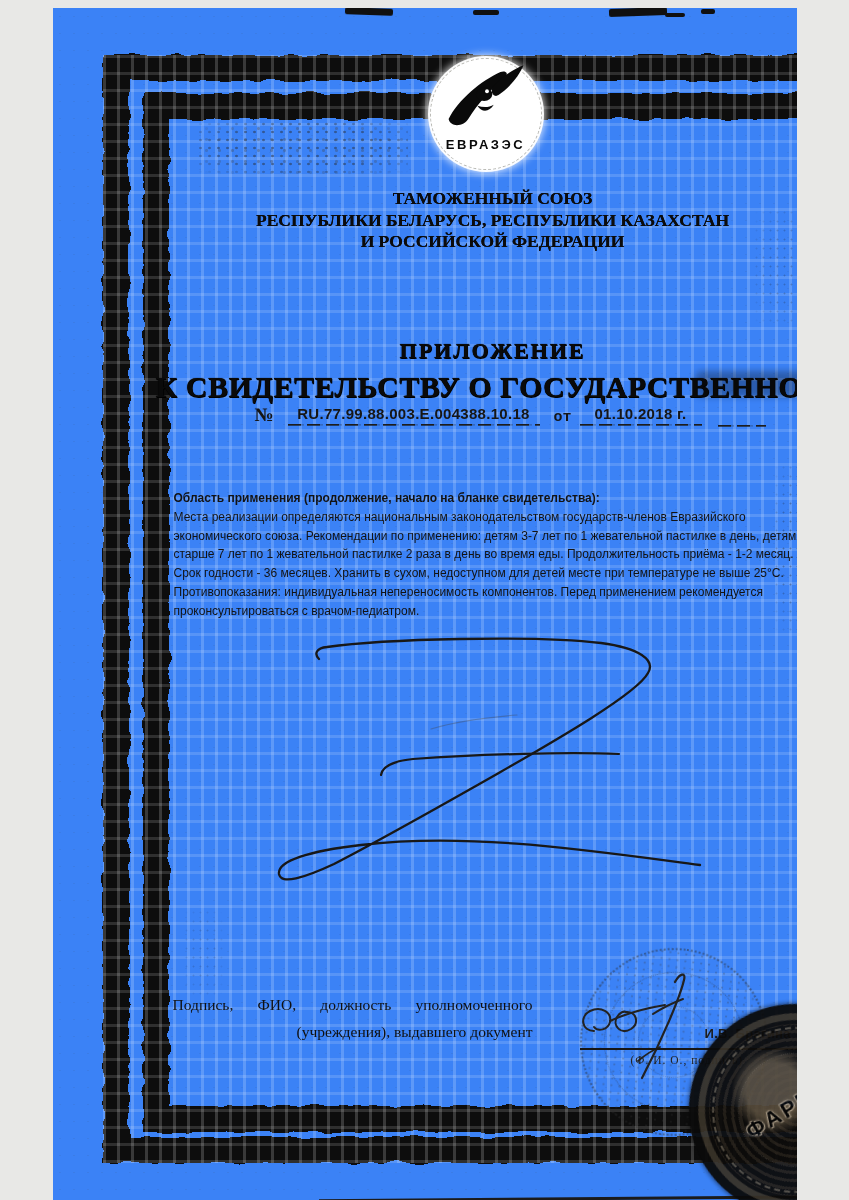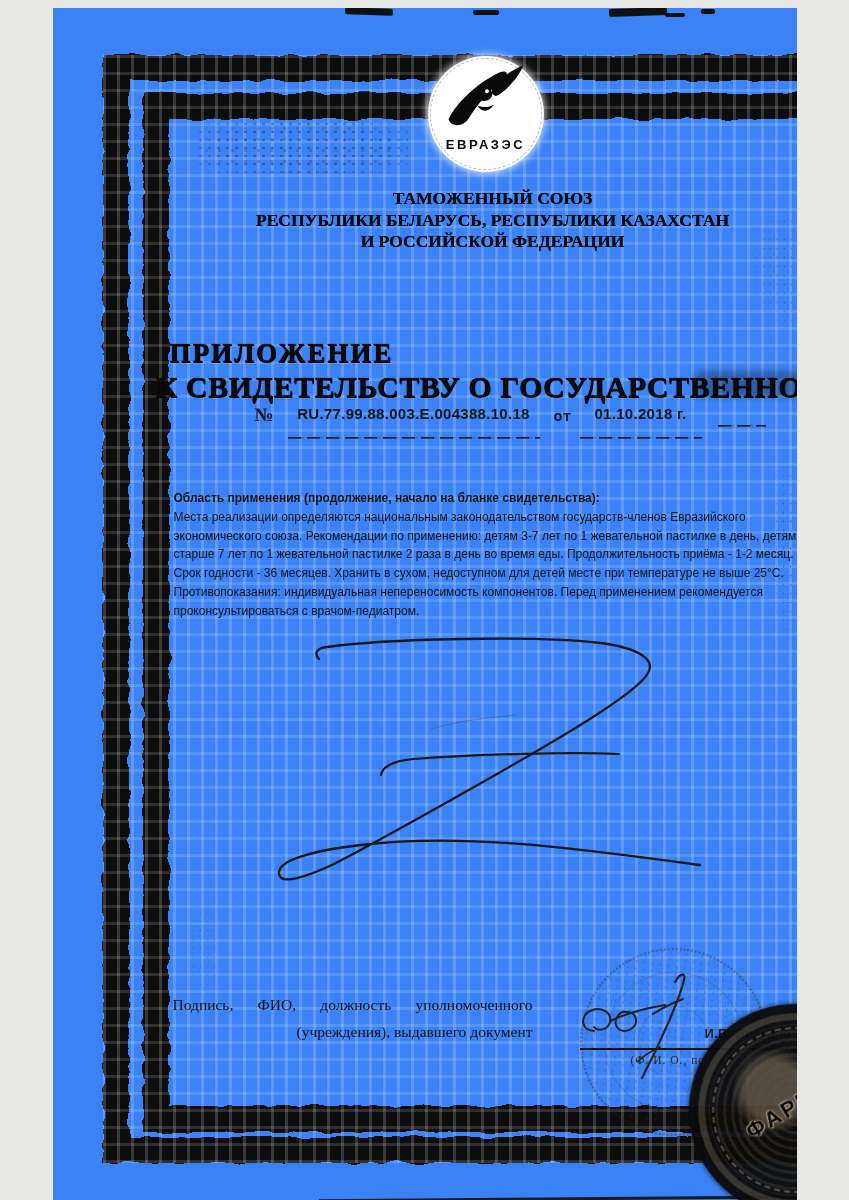--- a/index.html
+++ b/index.html
@@ -64,43 +64,43 @@
   }
   .tiny-caption {
     position:absolute; width:646px; left:117px; text-align:center; z-index:2;
     font-size:7.5px; color:#2e2e2e; letter-spacing:.4px;
     filter:blur(.55px); opacity:.85;
   }
   .cap1 { top:312px; }
   .cap2 { top:443px; }
   
   .title1 {
-    position:absolute; left:117px; top:330px; width:646px; z-index:2;
+    position:absolute; left:117px; top:330px; width:646px; text-align:center; z-index:2;
     font-family:"Liberation Serif","DejaVu Serif",serif; font-weight:bold;
-    font-size:27px; letter-spacing:2px; color:#0a0a0a; text-shadow:0 0 1px #000, .5px .5px 0 #000;
+    font-size:22px; letter-spacing:2px; color:#0a0a0a; text-shadow:0 0 1px #000, .5px .5px 0 #000;
   }
   .title2 {
     position:absolute; left:103px; top:362px; width:674px; text-align:center; z-index:2;
     font-family:"Liberation Serif","DejaVu Serif",serif; font-weight:bold;
     font-size:30px; letter-spacing:.5px; color:#0a0a0a; text-shadow:0 0 1px #000, .5px .5px 0 #000;
     white-space:nowrap;
   }
   .title-smear {
     position:absolute; left:642px; top:363px; width:118px; height:26px; z-index:2;
     background:rgba(8,8,8,.30); filter:blur(3px); border-radius:6px;
   }
   
   .reg-row { position:absolute; left:117px; top:392px; width:646px; height:34px; z-index:2; }
   .reg-numsign {
     position:absolute; left:85px; top:4px;
     font-family:"Liberation Serif","DejaVu Serif",serif; font-size:19px; font-weight:bold; color:#151515;
   }
   .uline {
     position:absolute; text-align:center; font-weight:bold; font-size:15px; color:#161616;
-    padding-bottom:17px; letter-spacing:.3px;
+    padding-bottom:4px; letter-spacing:.3px;
     background:repeating-linear-gradient(90deg,#1d1d1d 0 13px, rgba(29,29,29,.25) 13px 16px, transparent 16px 19px);
     background-size:100% 1.7px; background-repeat:no-repeat; background-position:0 100%;
   }
   .ul-number { left:118px; top:5px; width:252px; }
   .ul-date   { left:410px; top:5px; width:122px; }
   .ul-tail   { left:548px; top:5px; width:48px; height:22px; }
   .reg-from  { position:absolute; left:384px; top:9px; font-size:15px; font-weight:bold; color:#161616;font-family:Liberation Mono, monospace; }
   
   .body-block {
     position:absolute; left:121px; top:481px; width:628px; z-index:2;

